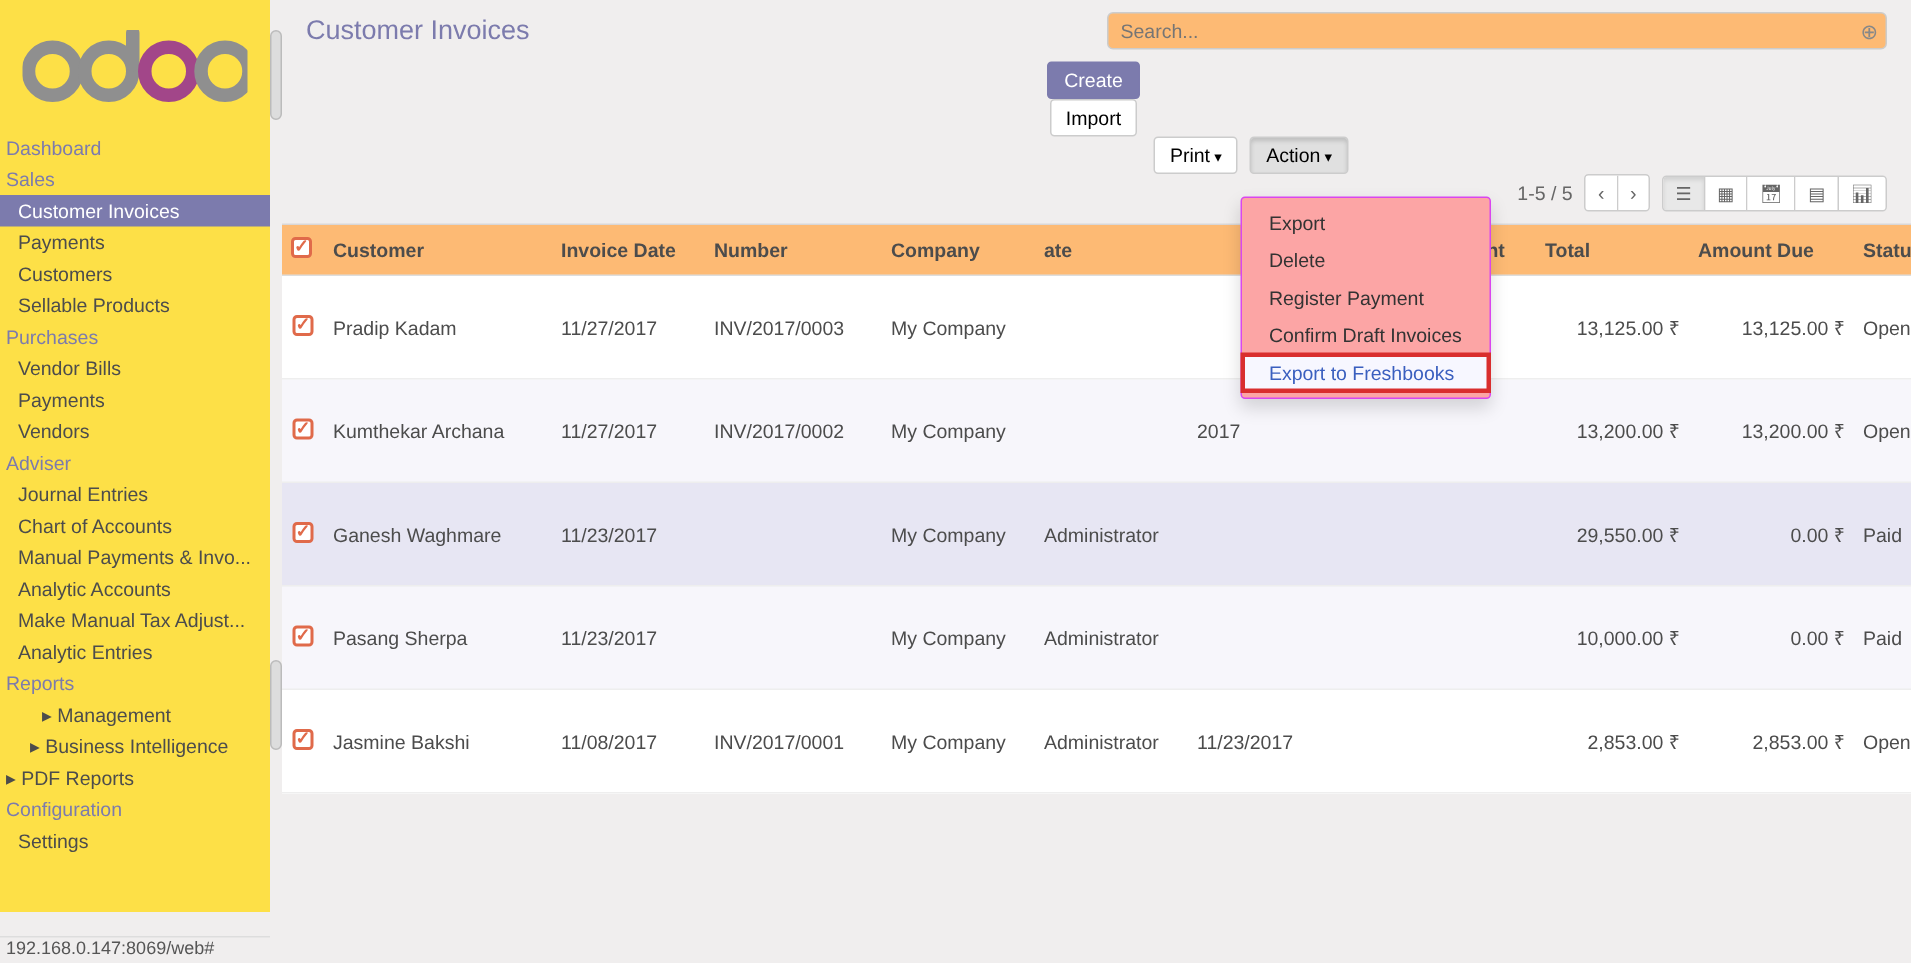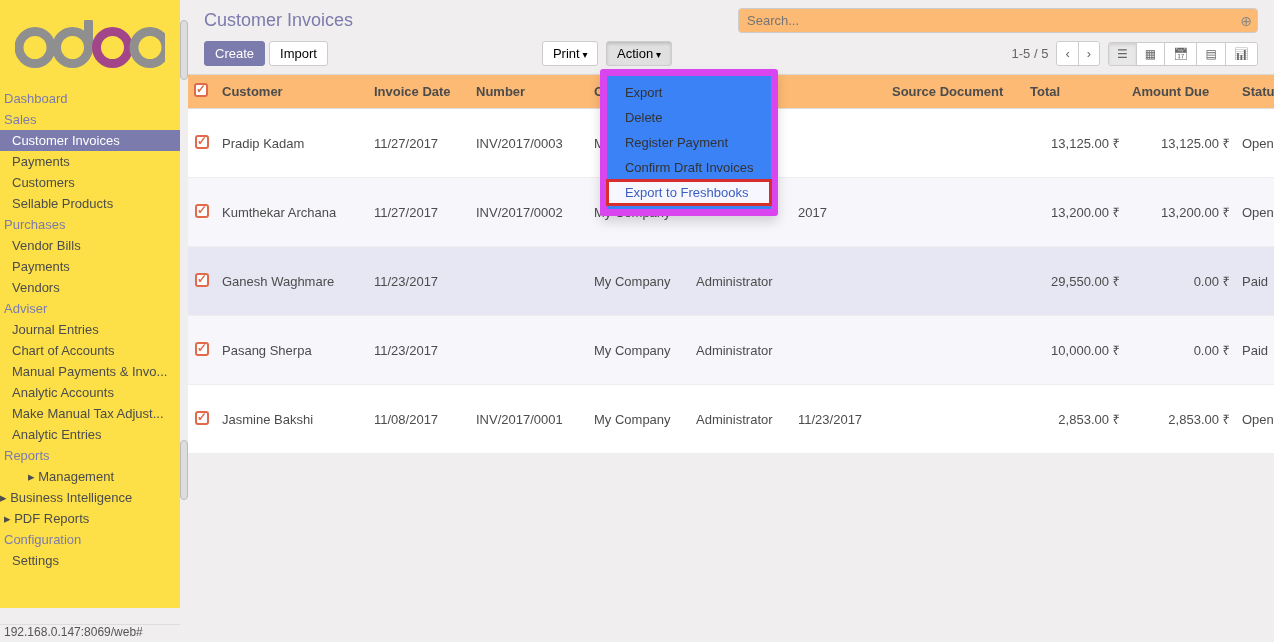--- a/index.html
+++ b/index.html
@@ -15,38 +15,38 @@
     
     .main-area { position: absolute; left: 188px; top: 0; right: 0; height: 100%; }
     
     .control-panel { background: #f0eeee; padding: 8px 16px 0; border-bottom: 1px solid #d9d7d7; }
     .breadcrumb-row { display: flex; align-items: center; margin-bottom: 8px; }
     .page-title { font-size: 18px; color: #7c7bad; font-weight: normal; flex: 0 0 auto; }
     .search-area { margin-left: auto; position: relative; width: 520px; }
     .search-input { width: 100%; padding: 4px 24px 4px 8px; border: 1px solid #ccc; border-radius: 4px; font-size: 13px; background: #fdba74; }
     .search-icon-right { position: absolute; right: 6px; top: 50%; transform: translateY(-50%); color: #888; font-size: 14px; cursor: pointer; }
     
-    .toolbar-row { display: flex; align-items: center; padding-bottom: 8px; }
+    .toolbar-row { display: flex; align-items: center; padding-bottom: 8px; flex-direction: column; }
     .btn { padding: 4px 10px; border: 1px solid #ccc; background: #fff; border-radius: 3px; cursor: pointer; font-size: 13px; margin-right: 4px; }
     .btn-primary { background: #7c7bad; color: #fff; border-color: #7c7bad; }
     .btn-dropdown::after { content: " ▾"; font-size: 10px; }
     .btn-active { background: #e0e0e0; box-shadow: inset 0 2px 3px rgba(0,0,0,0.15); }
     
     .toolbar-center { margin-left: 210px; position: relative; }
     .toolbar-right { margin-left: auto; display: flex; align-items: center; text-align: center; }
     .pager-text { margin-right: 8px; color: #666; }
     .pager-btns { display: flex; border: 1px solid #ccc; border-radius: 3px; overflow: hidden; margin-right: 8px; }
     .pager-btn { padding: 4px 8px; background: #fff; cursor: pointer; border-right: 1px solid #ccc; color: #666; }
     .pager-btn:last-child { border-right: none; }
     .view-switcher { display: flex; border: 1px solid #ccc; border-radius: 3px; overflow: hidden; }
     .view-btn { padding: 4px 8px; background: #fff; cursor: pointer; border-right: 1px solid #ccc; color: #666; font-size: 12px; }
     .view-btn:last-child { border-right: none; }
     .view-btn.active { background: #e8e8e8; box-shadow: inset 0 2px 3px rgba(0,0,0,0.1); }
     
-    .dropdown-menu { position: absolute; top: 28px; left: 58px; background: #3b82f6; border: 7px solid #d946ef; border-radius: 3px; box-shadow: 0 6px 12px rgba(0,0,0,0.15); min-width: 150px; z-index: 100; padding: 4px 0; }
+    .dropdown-menu { position: absolute; top: 40px; left: 58px; background: #fca5a5; border: 1px solid #d946ef; border-radius: 3px; box-shadow: 0 6px 12px rgba(0,0,0,0.15); min-width: 150px; z-index: 100; padding: 4px 0; }
     .dropdown-item { padding: 5px 18px; cursor: pointer; white-space: nowrap; color: #333; }
     .dropdown-item.highlighted { outline: 3px solid #d92e2e; outline-offset: -2px; color: #3a5fbf; background: #f7f7ff; }
     
     .content-area { background: #fff; overflow: auto; }
     table.list-table { width: 100%; border-collapse: collapse; table-layout: fixed; }
     table.list-table th { text-align: left; padding: 8px 6px; font-weight: bold; color: #4c4c4c; border-bottom: 1px solid #ddd; background: #fdba74; font-size: 13px; }
     table.list-table td { padding: 25px 6px; border-bottom: 1px solid #eee; background: #fff; }
     table.list-table tr:nth-child(even) td { background: #f7f6fb; }
     table.list-table tr.row-selected td { background: #e7e6f3; }
     .num-col { text-align: right; }
@@ -85,21 +85,21 @@
       <div class="nav-item">Vendors</div>
       <div class="nav-section-header">Adviser</div>
       <div class="nav-item">Journal Entries</div>
       <div class="nav-item">Chart of Accounts</div>
       <div class="nav-item">Manual Payments &amp; Invo...</div>
       <div class="nav-item">Analytic Accounts</div>
       <div class="nav-item">Make Manual Tax Adjust...</div>
       <div class="nav-item">Analytic Entries</div>
       <div class="nav-section-header">Reports</div>
       <div class="nav-item" style="padding-left: 4px; margin-left: 24px;">▸ Management</div>
-      <div class="nav-item" style="padding-left: 0;">▸ Business Intelligence</div>
+      <div class="nav-item" style="padding-left: 20px;">▸ Business Intelligence</div>
       <div class="nav-item" style="padding-left: 4px;">▸ PDF Reports</div>
       <div class="nav-section-header">Configuration</div>
       <div class="nav-item">Settings</div>
     </div>
 </div>
 
 <div class="resize-handle"></div>
 <div class="resize-handle2"></div>
 
 <div class="main-area">

